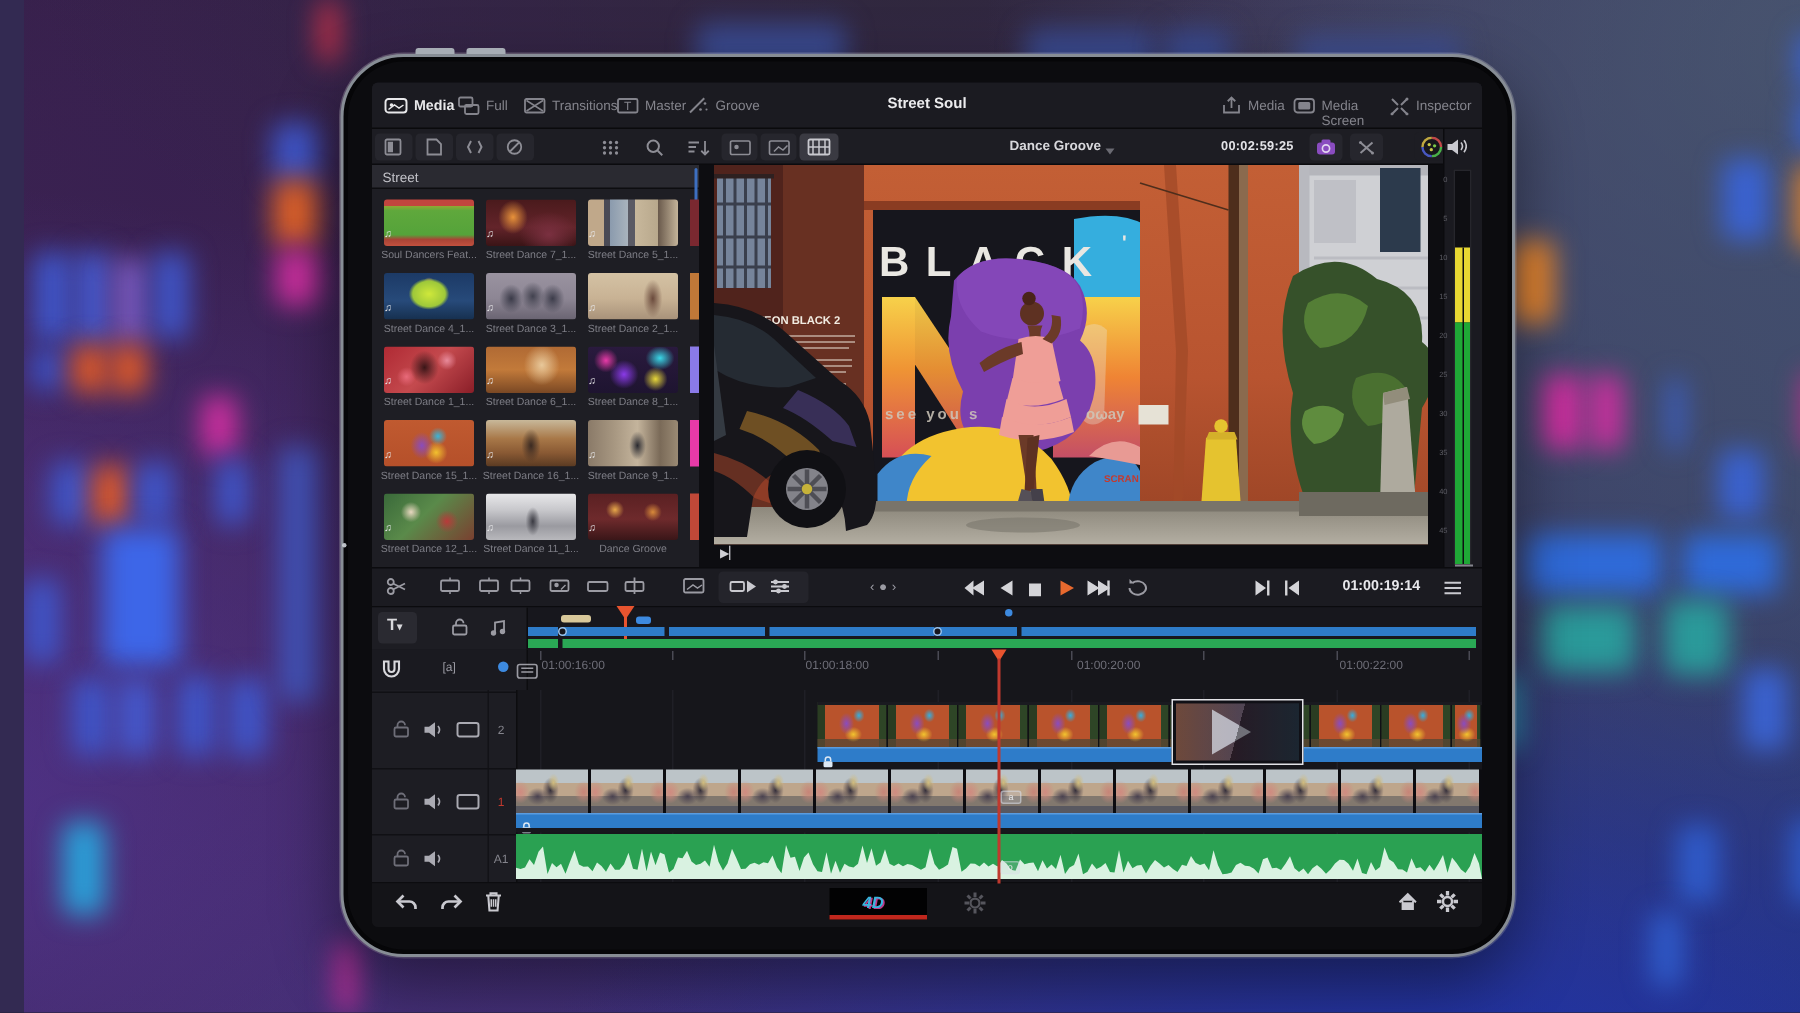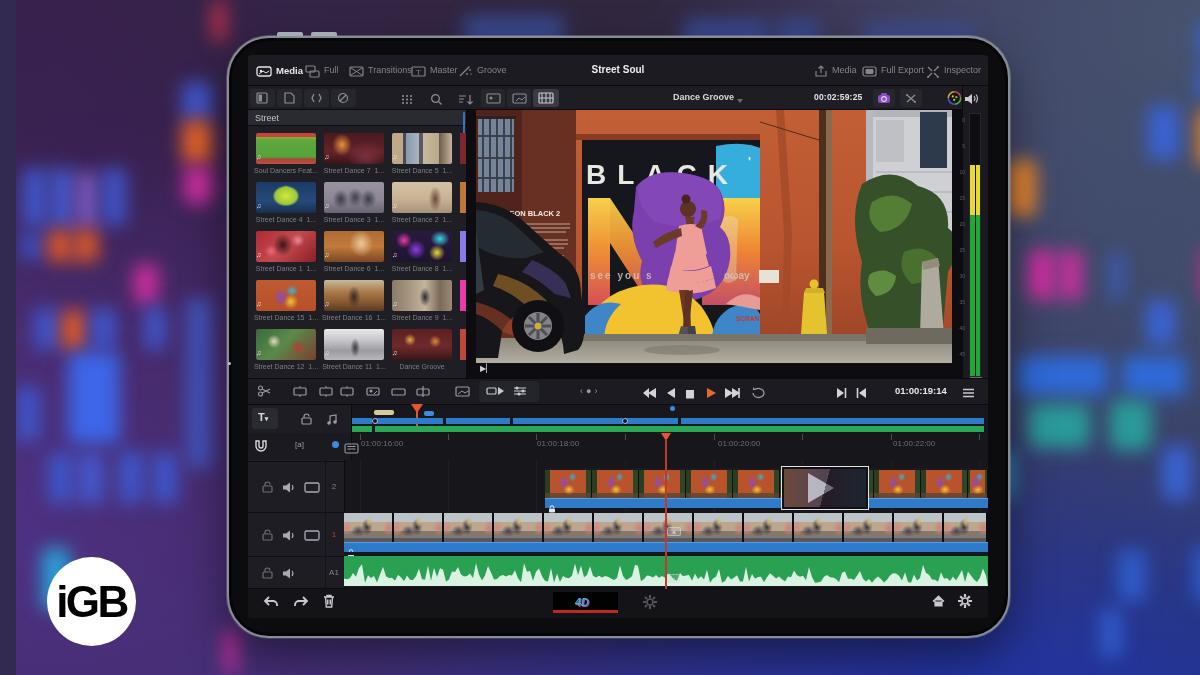--- a/index.html
+++ b/index.html
@@ -112,21 +112,21 @@
 <div class="abs" style="left:310px;top:9px;width:120px;text-align:center;font-size:10px;font-weight:bold;color:#ececee;">Street Soul</div>
 <div class="abs" style="left:566px;top:9px;width:14px;height:13px;"><svg width="14" height="13">
           <path d="M7 1v7M4.5 3.5L7 1l2.5 2.5" stroke="#84848c" stroke-width="1.2" fill="none"></path>
           <path d="M2 6v5h10V6" stroke="#84848c" stroke-width="1.2" fill="none"></path>
         </svg></div>
 <div class="abs" style="left:584px;top:10px;width:34px;font-size:9px;font-weight:normal;color:#84848c;">Media</div>
 <div class="abs" style="left:614px;top:9px;width:15px;height:13px;"><svg width="15" height="13">
           <rect x="1" y="2" width="13" height="9" rx="2" fill="none" stroke="#84848c" stroke-width="1.2"></rect>
           <rect x="3.5" y="4" width="8" height="5" rx="1" fill="#84848c"></rect>
         </svg></div>
-<div class="abs" style="left:633px;top:10px;width:52px;font-size:9px;font-weight:normal;color:#84848c;">Full Export</div>
+<div class="abs" style="left:633px;top:10px;width:52px;font-size:9px;font-weight:normal;color:#84848c;">Media Screen</div>
 <div class="abs" style="left:678px;top:9px;width:14px;height:13px;"><svg width="14" height="13">
           <path d="M2 2l4 4m2 2l4 4M12 2L8 6M6 8l-4 4" stroke="#84848c" stroke-width="1.3"></path>
           <circle cx="12" cy="2" r="1" fill="#84848c"></circle>
           <circle cx="2" cy="12" r="1" fill="#84848c"></circle>
           <circle cx="12" cy="12" r="1" fill="#84848c"></circle>
         </svg></div>
 <div class="abs" style="left:696px;top:10px;width:44px;font-size:9px;font-weight:normal;color:#84848c;">Inspector</div>
 <div class="abs" style="left:0;top:31px;width:740px;height:24px;background:#1d1d23;border-bottom:1px solid #0b0b0e;"></div>
 <div class="abs" style="left:2px;top:34px;width:25px;height:18px;background:#26262d;border-radius:3px;display:flex;align-items:center;justify-content:center;">
         <svg width="13" height="12">
@@ -658,16 +658,13 @@
           <path d="M2 7.5L7.5 2 13 7.5M4 6.5V12h7V6.5" fill="#c9c9cf" stroke="#c9c9cf" stroke-width="1.2"></path>
         </svg></div>
 <div class="abs" style="left:709px;top:538px;"><svg width="16" height="16">
           <circle cx="8" cy="8" r="3" fill="none" stroke="#c9c9cf" stroke-width="1.6"></circle>
           <g stroke="#c9c9cf" stroke-width="2.2">
             <path d="M8 1v3M8 12v3M1 8h3M12 8h3M3.2 3.2l2.1 2.1M10.7 10.7l2.1 2.1M12.8 3.2l-2.1 2.1M5.3 10.7l-2.1 2.1"></path>
           </g>
         </svg></div>
 </div>
 <div class="abs" style="left:212px;top:362px;width:3px;height:3px;border-radius:50%;background:#cfd4da;opacity:.9;"></div>
-<div id="igb">
-      <span>iGB</span>
-    </div>
 </div>
 
 </body></html>

